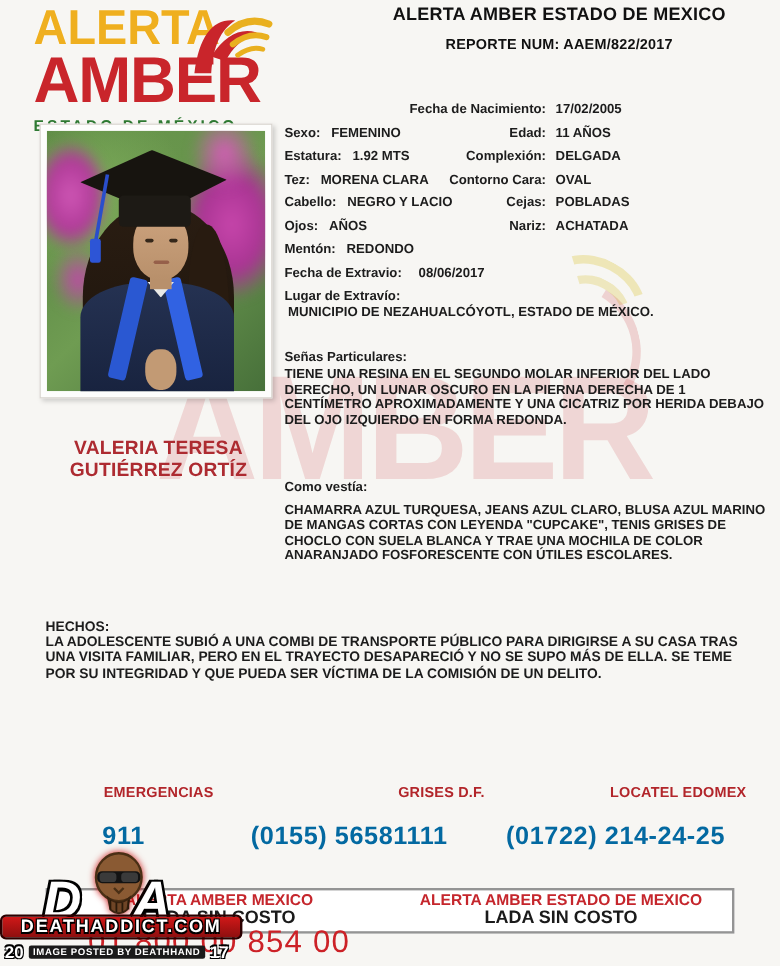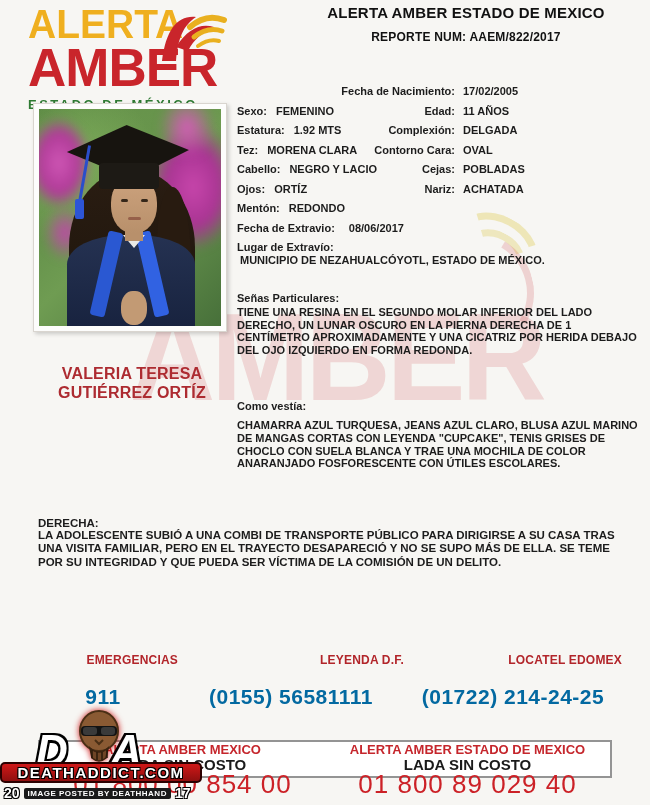--- a/index.html
+++ b/index.html
@@ -203,21 +203,21 @@
       <span class="lpair"><span>Tez:</span><span class="val">MORENA CLARA</span></span>
       <span class="rlabel">Contorno Cara:</span>
       <span class="rvalue">OVAL</span>
     </div>
     <div class="drow">
       <span class="lpair"><span>Cabello:</span><span class="val">NEGRO Y LACIO</span></span>
       <span class="rlabel">Cejas:</span>
       <span class="rvalue">POBLADAS</span>
     </div>
     <div class="drow">
-      <span class="lpair"><span>Ojos:</span><span class="val">ORTÍZ</span></span>
+      <span class="lpair"><span>Ojos:</span><span class="val">AÑOS</span></span>
       <span class="rlabel">Nariz:</span>
       <span class="rvalue">ACHATADA</span>
     </div>
     <div class="drow">
       <span class="lpair"><span>Mentón:</span><span class="val">REDONDO</span></span>
     </div>
     <div class="drow">
       <span class="lpair"><span>Fecha de Extravio:</span><span class="val" style="margin-left:14px;">08/06/2017</span></span>
     </div>
     <div>
@@ -228,49 +228,48 @@
     <div style="height:25px;"></div>
     <div class="para-label">Señas Particulares:</div>
     <div class="para">TIENE UNA RESINA EN EL SEGUNDO MOLAR INFERIOR DEL LADO DERECHO, UN LUNAR OSCURO EN LA PIERNA DERECHA DE 1 CENTÍMETRO APROXIMADAMENTE Y UNA CICATRIZ POR HERIDA DEBAJO DEL OJO IZQUIERDO EN FORMA REDONDA.</div>
 
     <div style="height:43px;"></div>
     <div class="para-label">Como vestía:</div>
     <div class="para" style="margin-top:7px;">CHAMARRA AZUL TURQUESA, JEANS AZUL CLARO, BLUSA AZUL MARINO DE MANGAS CORTAS CON LEYENDA "CUPCAKE", TENIS GRISES DE CHOCLO CON SUELA BLANCA Y TRAE UNA MOCHILA DE COLOR ANARANJADO FOSFORESCENTE CON ÚTILES ESCOLARES.</div>
   </div>
 
   <div class="hechos">
-    <div class="hl">DERECHA:</div>
+    <div class="hl">HECHOS:</div>
     <div class="ht">LA ADOLESCENTE SUBIÓ A UNA COMBI DE TRANSPORTE PÚBLICO PARA DIRIGIRSE A SU CASA TRAS UNA VISITA FAMILIAR, PERO EN EL TRAYECTO DESAPARECIÓ Y NO SE SUPO MÁS DE ELLA. SE TEME POR SU INTEGRIDAD Y QUE PUEDA SER VÍCTIMA DE LA COMISIÓN DE UN DELITO.</div>
   </div>
 
   <div class="emergency">
     <div class="em-col em-c1">
       <div class="em-label">EMERGENCIAS</div>
       <div class="em-num">911</div>
     </div>
     <div class="em-col em-c2">
-      <div class="em-label">LEYENDA D.F.</div>
+      <div class="em-label">GRISES D.F.</div>
       <div class="em-num">(0155) 56581111</div>
     </div>
     <div class="em-col em-c3">
       <div class="em-label">LOCATEL EDOMEX</div>
       <div class="em-num">(01722) 214-24-25</div>
     </div>
   </div>
 
   <div class="bottom-box">
     <div class="bb-half">
       <div class="bb-title">ALERTA AMBER MEXICO</div>
       <div class="bb-lada">LADA SIN COSTO</div>
       <div class="bb-num">01 800 00 854 00</div>
     </div>
     <div class="bb-half">
       <div class="bb-title">ALERTA AMBER ESTADO DE MEXICO</div>
       <div class="bb-lada">LADA SIN COSTO</div>
-      <div class="bb-num">01 800 89 029 40</div>
     </div>
   </div>
 
   <div class="da-wm">
     <div class="da-letters">D A</div>
     <svg class="da-skull" viewBox="0 0 46 56">
       <ellipse cx="23" cy="21" rx="19" ry="20" fill="#8a5a33" stroke="#4a2f15" stroke-width="2"></ellipse>
       <rect x="5" y="16" width="36" height="10" rx="4" fill="#131313"></rect>
       <rect x="7" y="17" width="14" height="8" rx="3" fill="#3a3a3a"></rect>
       <rect x="25" y="17" width="14" height="8" rx="3" fill="#3a3a3a"></rect>

